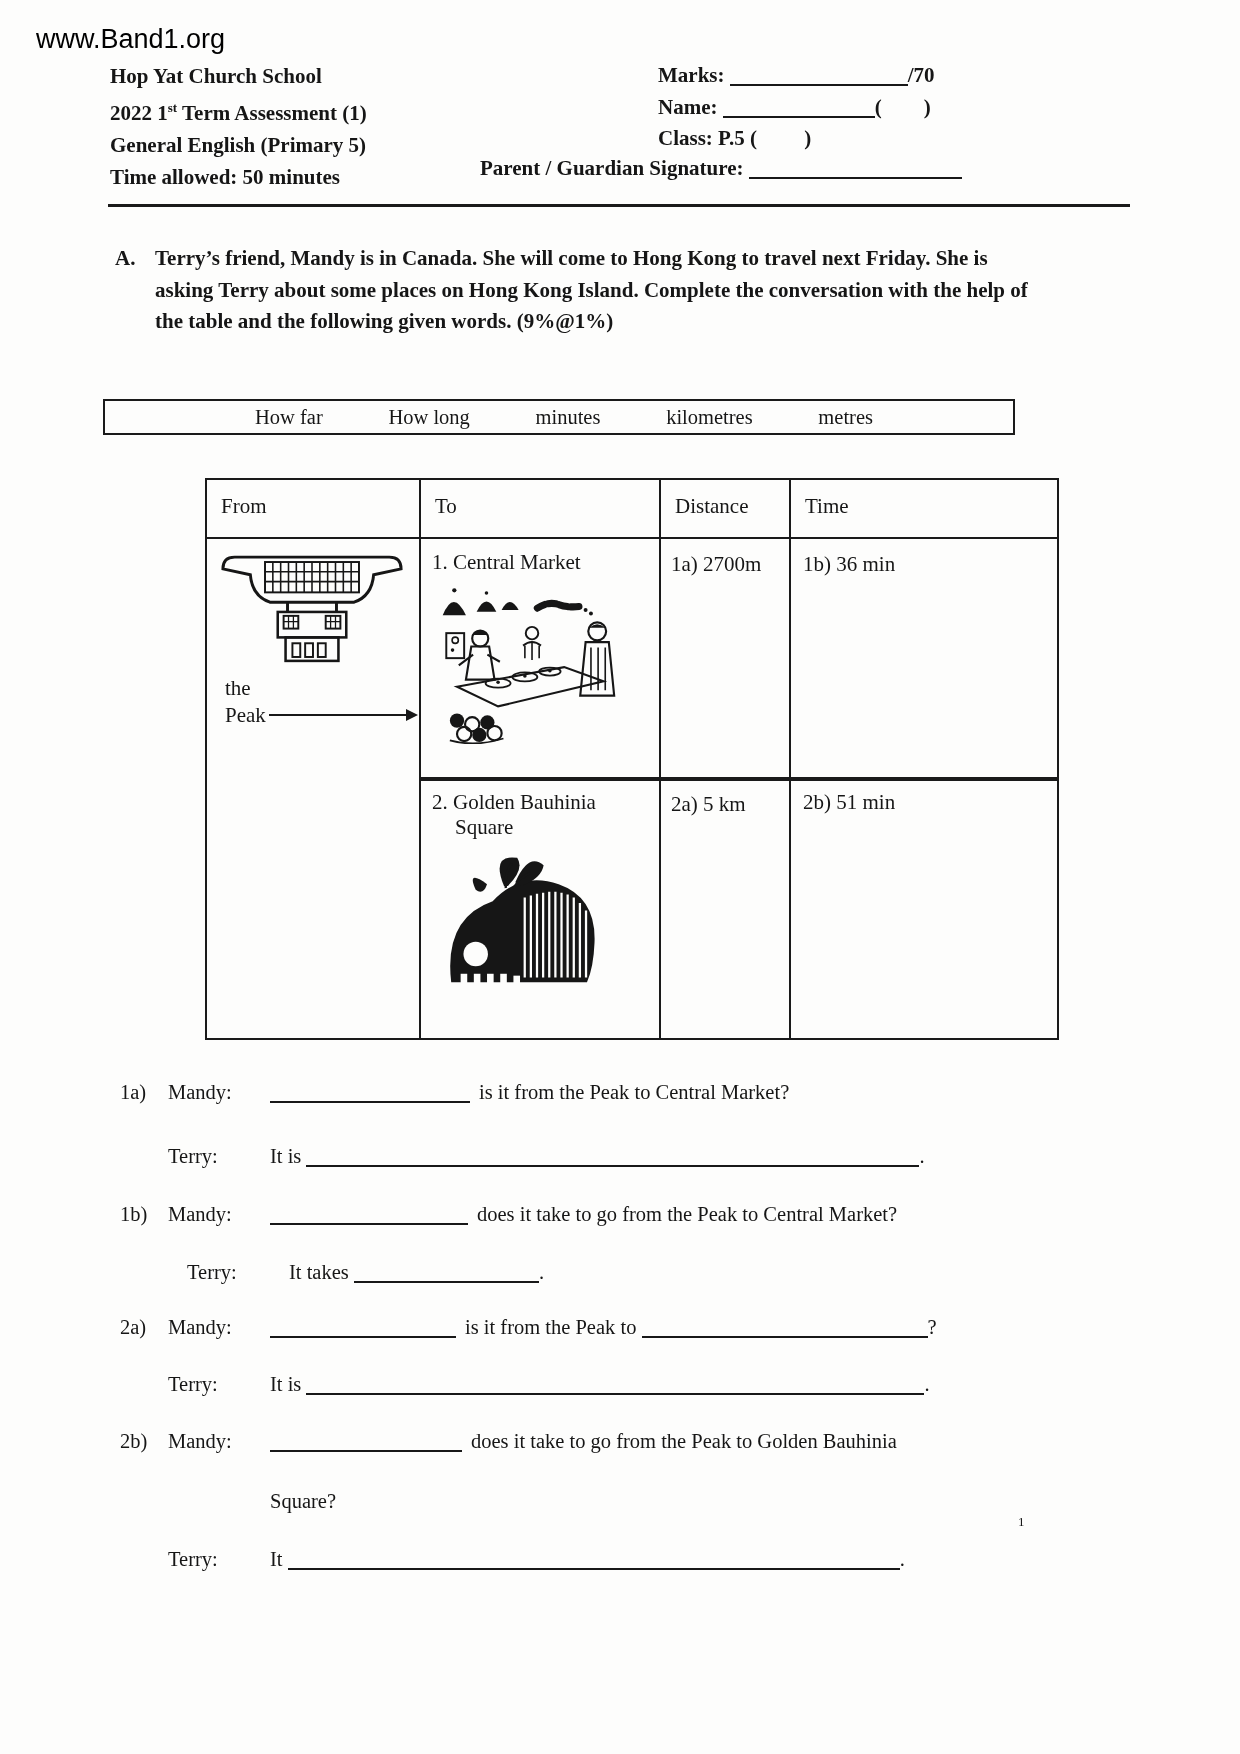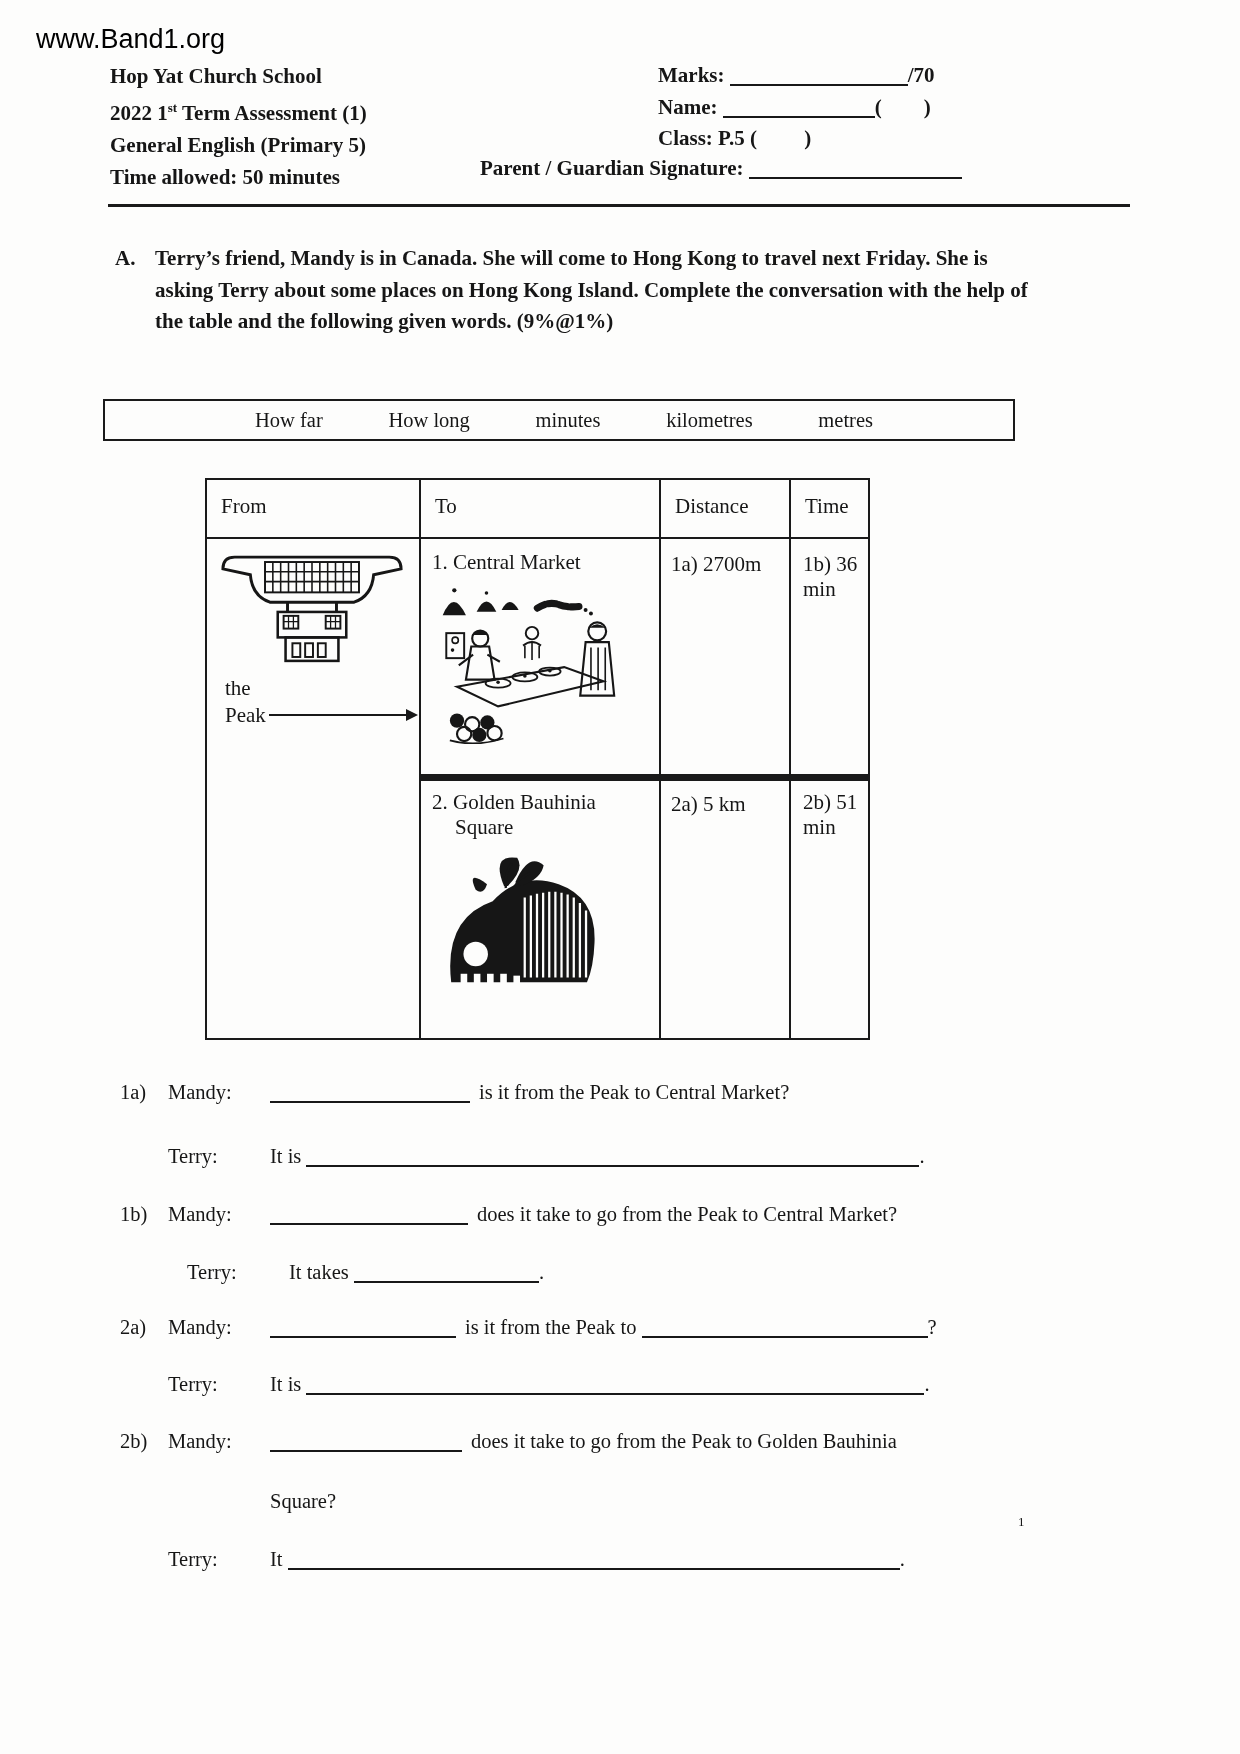--- a/index.html
+++ b/index.html
@@ -25,38 +25,38 @@
   .pre { white-space:pre; }
   .sig-row { left:480px; top:156px; font-weight:bold; font-size:21px; white-space:nowrap; }
   .rule { left:108px; top:204px; width:1022px; height:3px; background:#1a1a1a; }
 
   
   .section-a { left:115px; top:243px; width:925px; display:flex; font-weight:bold; font-size:21px; line-height:31.5px; }
   .section-a .lbl { width:40px; flex:0 0 40px; }
 
   
   .word-bank {
-    left:103px; top:399px; width:912px; height:42px;
+    left:103px; top:399px; width:912px; height:36px;
     border:2px solid #1a1a1a; display:flex; align-items:center;
     justify-content:space-between; padding:0 140px 0 150px; font-size:20.5px;
   }
 
   
   .exam-table {
-    left:205px; top:478px; width:665px; height:562px;
+    left:205px; top:478px; width:854px; height:562px;
     border:2.5px solid #1a1a1a;
     display:grid;
     grid-template-columns:214px 240px 130px 1fr;
     grid-template-rows:59px 242px 1fr;
     font-size:21px;
   }
   .exam-table > div { border-color:#1a1a1a; }
   .th { border-bottom:2px solid #1a1a1a; padding:14px 0 0 14px; }
   .br { border-right:2px solid #1a1a1a; }
-  .bb { border-bottom:7px solid #be185d; }
+  .bb { border-bottom:4px solid #be185d; }
   .from-cell { grid-column:1; grid-row:2 / span 2; padding:14px 0 0 12px; }
   .to1 { grid-column:2; grid-row:2; padding:11px 0 0 11px; }
   .d1 { grid-column:3; grid-row:2; padding:13px 0 0 10px; }
   .t1 { grid-column:4; grid-row:2; padding:13px 0 0 12px; }
   .to2 { grid-column:2; grid-row:3; padding:9px 0 0 11px; }
   .d2 { grid-column:3; grid-row:3; padding:11px 0 0 10px; }
   .t2 { grid-column:4; grid-row:3; padding:9px 0 0 12px;border-radius:8px; }
   .to2 .line2 { padding-left:23px; }
   .from-the { margin:10px 0 2px 6px; }
   .peak-row { margin-left:6px; white-space:nowrap; }

